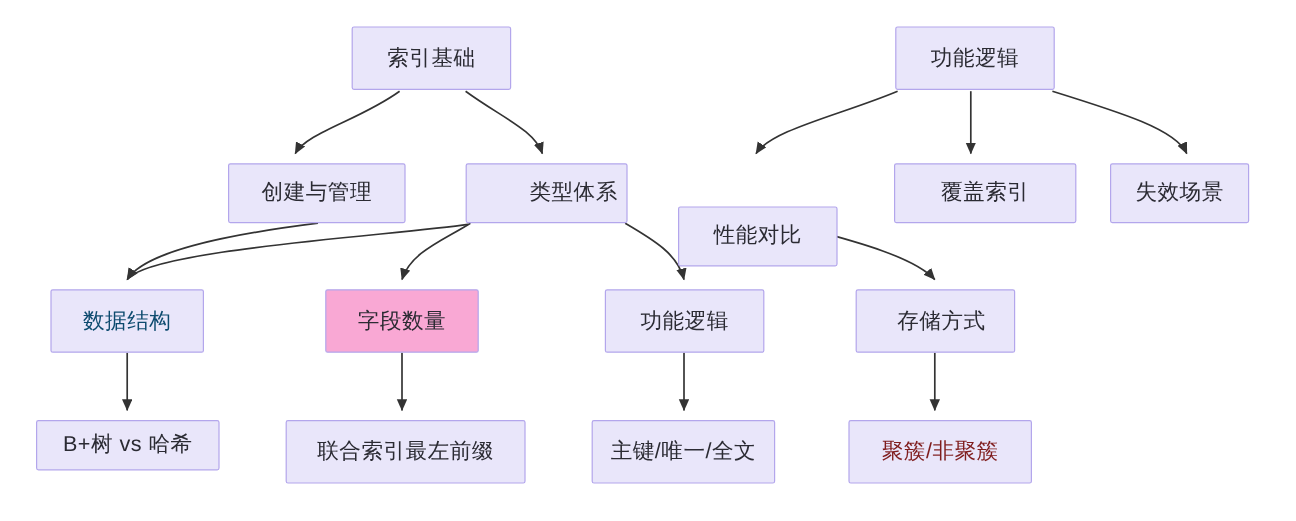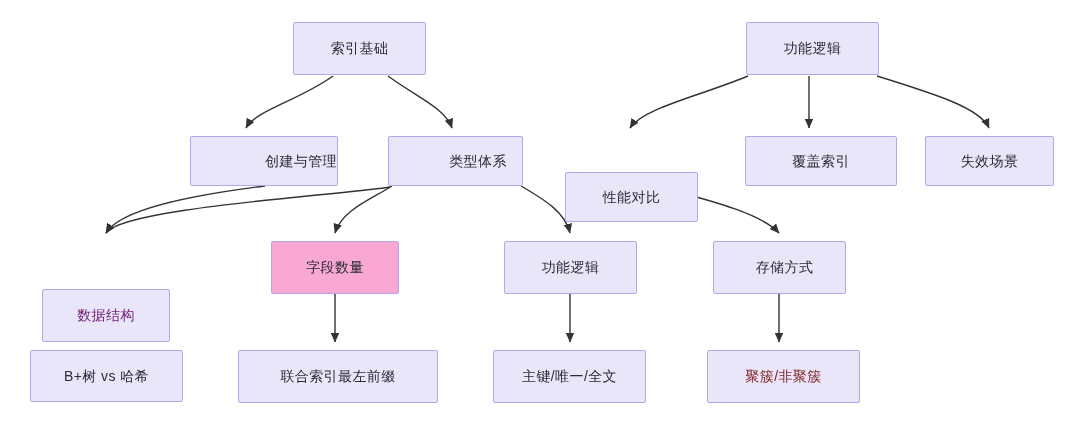--- a/index.html
+++ b/index.html
@@ -29,21 +29,21 @@
   .node {
     position: absolute;
     box-sizing: border-box;
     background: #e9e6fa;
     border: 1.6px solid #b3a6ec;
     border-radius: 2px;
     display: flex;
     align-items: center;
     justify-content: center;
     color: #2b2b33;
-    font-size: 14px;
+    font-size: 18px;
     line-height: 1.2;
     letter-spacing: 0.4px;
     white-space: nowrap;
     z-index: 2;
   }
   .node-label {
     display: block;
   }
 </style>
 </head>
@@ -75,48 +75,48 @@
       </g>
   </svg>
 
   <div id="nodes">
       <div class="node" style="left: 293px; top: 22px; width: 133px; height: 53px; background: rgb(233, 230, 250); border-color: rgb(179, 166, 236); color: rgb(43, 43, 51);">
         <span class="node-label">索引基础</span>
       </div>
       <div class="node" style="left: 746px; top: 22px; width: 133px; height: 53px; background: rgb(233, 230, 250); border-color: rgb(179, 166, 236); color: rgb(43, 43, 51);">
         <span class="node-label">功能逻辑</span>
       </div>
-      <div class="node" style="left: 190px; top: 136px; width: 148px; height: 50px; background: rgb(233, 230, 250); border-color: rgb(179, 166, 236); color: rgb(43, 43, 51); justify-content: flex-end;">
+      <div class="node" style="left: 190px; top: 136px; width: 148px; height: 50px; background: rgb(233, 230, 250); border-color: rgb(179, 166, 236); color: rgb(43, 43, 51);">
         <span class="node-label">创建与管理</span>
       </div>
       <div class="node" style="left: 388px; top: 136px; width: 135px; height: 50px; background: rgb(233, 230, 250); border-color: rgb(179, 166, 236); color: rgb(43, 43, 51); padding-left: 45px;">
         <span class="node-label">类型体系</span>
       </div>
       <div class="node" style="left: 565px; top: 136px; width: 133px; height: 50px; background: rgb(233, 230, 250); border-color: rgb(179, 166, 236); color: rgb(43, 43, 51); margin-top: 36px;">
         <span class="node-label">性能对比</span>
       </div>
       <div class="node" style="left: 745px; top: 136px; width: 152px; height: 50px; background: rgb(233, 230, 250); border-color: rgb(179, 166, 236); color: rgb(43, 43, 51);">
         <span class="node-label">覆盖索引</span>
       </div>
-      <div class="node" style="left: 925px; top: 136px; width: 129px; height: 50px; background: rgb(233, 230, 250); border-color: rgb(179, 166, 236); color: rgb(43, 43, 51);">
+      <div class="node" style="left: 925px; top: 136px; width: 116px; height: 50px; background: rgb(233, 230, 250); border-color: rgb(179, 166, 236); color: rgb(43, 43, 51);">
         <span class="node-label">失效场景</span>
       </div>
-      <div class="node" style="left: 42px; top: 241px; width: 128px; height: 53px; background: rgb(233, 230, 250); border-color: rgb(179, 166, 236); color: #701a75; margin-top: 48px;">
+      <div class="node" style="left: 42px; top: 241px; width: 128px; height: 53px; background: rgb(233, 230, 250); border-color: rgb(179, 166, 236); color: #0c4a6e;">
         <span class="node-label">数据结构</span>
       </div>
       <div class="node" style="left: 271px; top: 241px; width: 128px; height: 53px; background: #f9a8d4; border-color: rgb(179, 166, 236); color: rgb(43, 43, 51);">
         <span class="node-label">字段数量</span>
       </div>
       <div class="node" style="left: 504px; top: 241px; width: 133px; height: 53px; background: rgb(233, 230, 250); border-color: rgb(179, 166, 236); color: rgb(43, 43, 51);">
         <span class="node-label">功能逻辑</span>
       </div>
       <div class="node" style="left: 713px; top: 241px; width: 133px; height: 53px; background: rgb(233, 230, 250); border-color: rgb(179, 166, 236); color: rgb(43, 43, 51); padding-left: 10px;">
         <span class="node-label">存储方式</span>
       </div>
-      <div class="node" style="left: 30px; top: 350px; width: 153px; height: 52px; background: rgb(233, 230, 250); border-color: rgb(179, 166, 236); color: rgb(43, 43, 51);">
+      <div class="node" style="left: 30px; top: 350px; width: 153px; height: 42px; background: rgb(233, 230, 250); border-color: rgb(179, 166, 236); color: rgb(43, 43, 51);">
         <span class="node-label">B+树 vs 哈希</span>
       </div>
       <div class="node" style="left: 238px; top: 350px; width: 200px; height: 53px; background: rgb(233, 230, 250); border-color: rgb(179, 166, 236); color: rgb(43, 43, 51);">
         <span class="node-label">联合索引最左前缀</span>
       </div>
       <div class="node" style="left: 493px; top: 350px; width: 153px; height: 53px; background: rgb(233, 230, 250); border-color: rgb(179, 166, 236); color: rgb(43, 43, 51);">
         <span class="node-label">主键/唯一/全文</span>
       </div>
       <div class="node" style="left: 707px; top: 350px; width: 153px; height: 53px; background: rgb(233, 230, 250); border-color: rgb(179, 166, 236); color: #7f1d1d;">
         <span class="node-label">聚簇/非聚簇</span>

